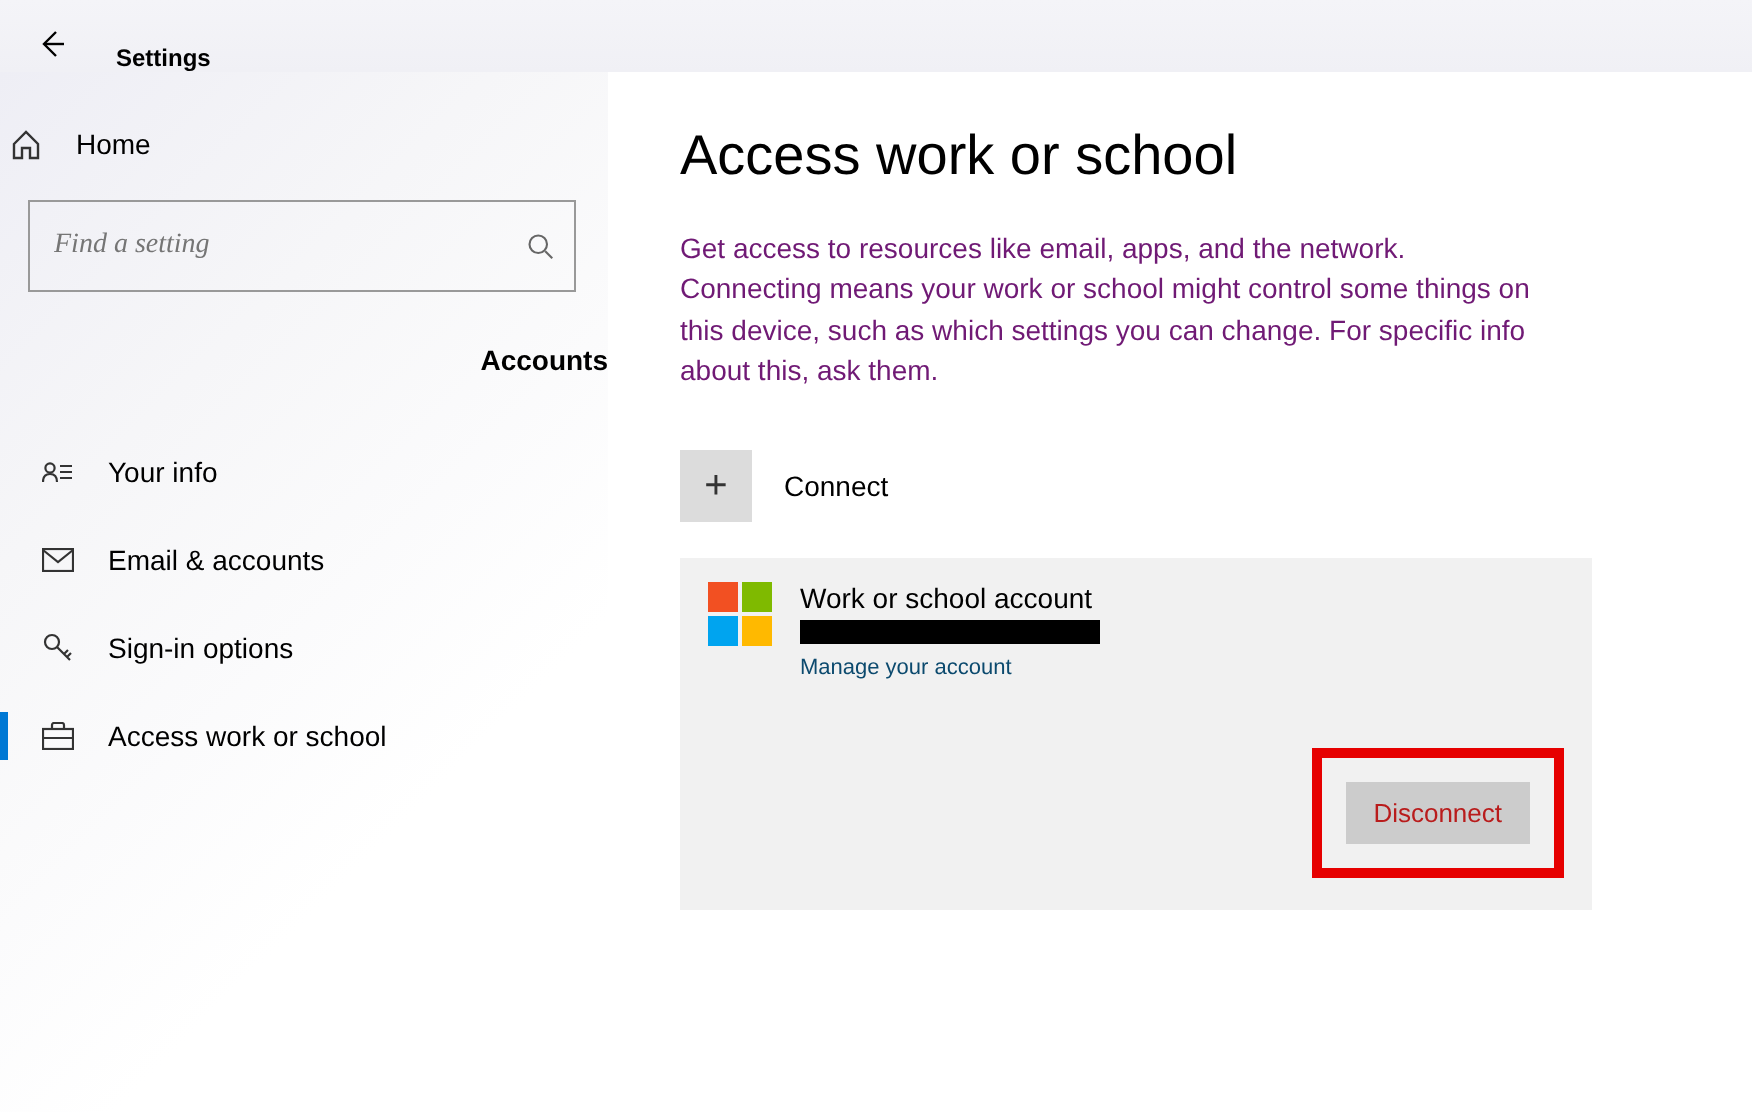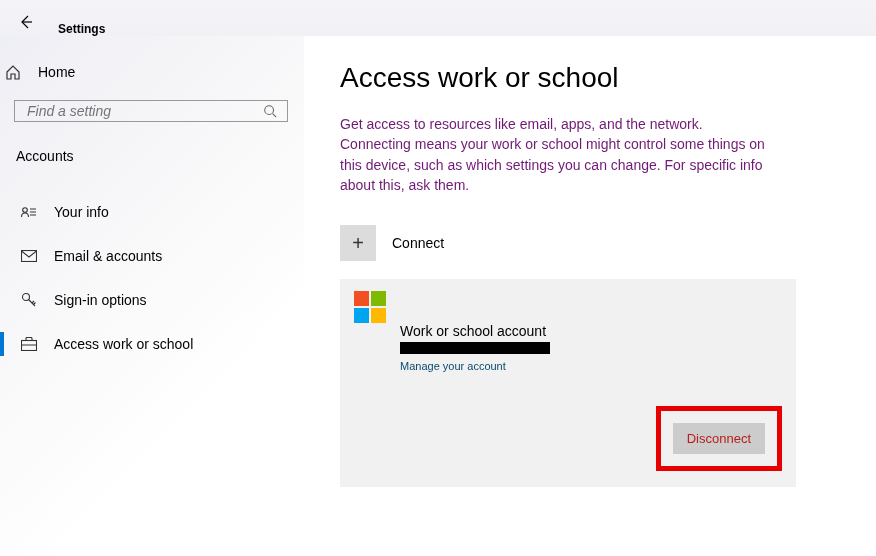--- a/index.html
+++ b/index.html
@@ -41,36 +41,38 @@
     background: linear-gradient(135deg, #eeeef5 0%, #f6f6f8 30%, #ffffff 70%);
   }
   .home-row {
     display: flex; align-items: center;
     height: 36px; padding-left: 2px;
     font-size: 14px;
   }
   .home-row .icon { width: 22px; display:flex; justify-content:center; margin-right: 14px; }
   .search-box {
     margin: 10px 16px 0 14px;
-    height: 22px;
+    height: 46px;
     border: 1px solid #999;
     display: flex; align-items: center;
     padding: 0 10px 0 12px;
     background: transparent;
+    font-family: Liberation Serif, serif;
   }
   .search-box input {
     border: none; outline: none; background: transparent;
     font-size: 14px; flex: 1; color: #666;
     font-style: italic;
     font-family: inherit;
   }
   .category-title {
     padding: 26px 0 10px 16px;
     font-size: 14px;
-    font-weight: 400;
+    font-weight: 700;
+    text-align: right;
   }
   .nav {
     padding-top: 16px;
   }
   .nav-item {
     height: 44px;
     display: flex; align-items: center;
     padding-left: 18px;
     font-size: 14px;
     position: relative;
@@ -123,21 +125,21 @@
     display: grid;
     grid-template-columns: 1fr 1fr;
     grid-template-rows: 1fr 1fr;
     gap: 2px;
     margin-right: 14px;
   }
   .ms-logo span:nth-child(1){background:#f25022;}
   .ms-logo span:nth-child(2){background:#7fba00;}
   .ms-logo span:nth-child(3){background:#00a4ef;}
   .ms-logo span:nth-child(4){background:#ffb900;}
-  .account-texts { display:flex; flex-direction:column;margin-top:32px; }
+  .account-texts { display:flex; flex-direction:column; }
   .acct-email {
     display:inline-block;
     background:#000;
     color:#000;
     width:150px; height:12px;
     margin: 3px 0 6px 0;
   }
   .manage-link {
     color: #0c4a6e;
     font-size: 11px;

